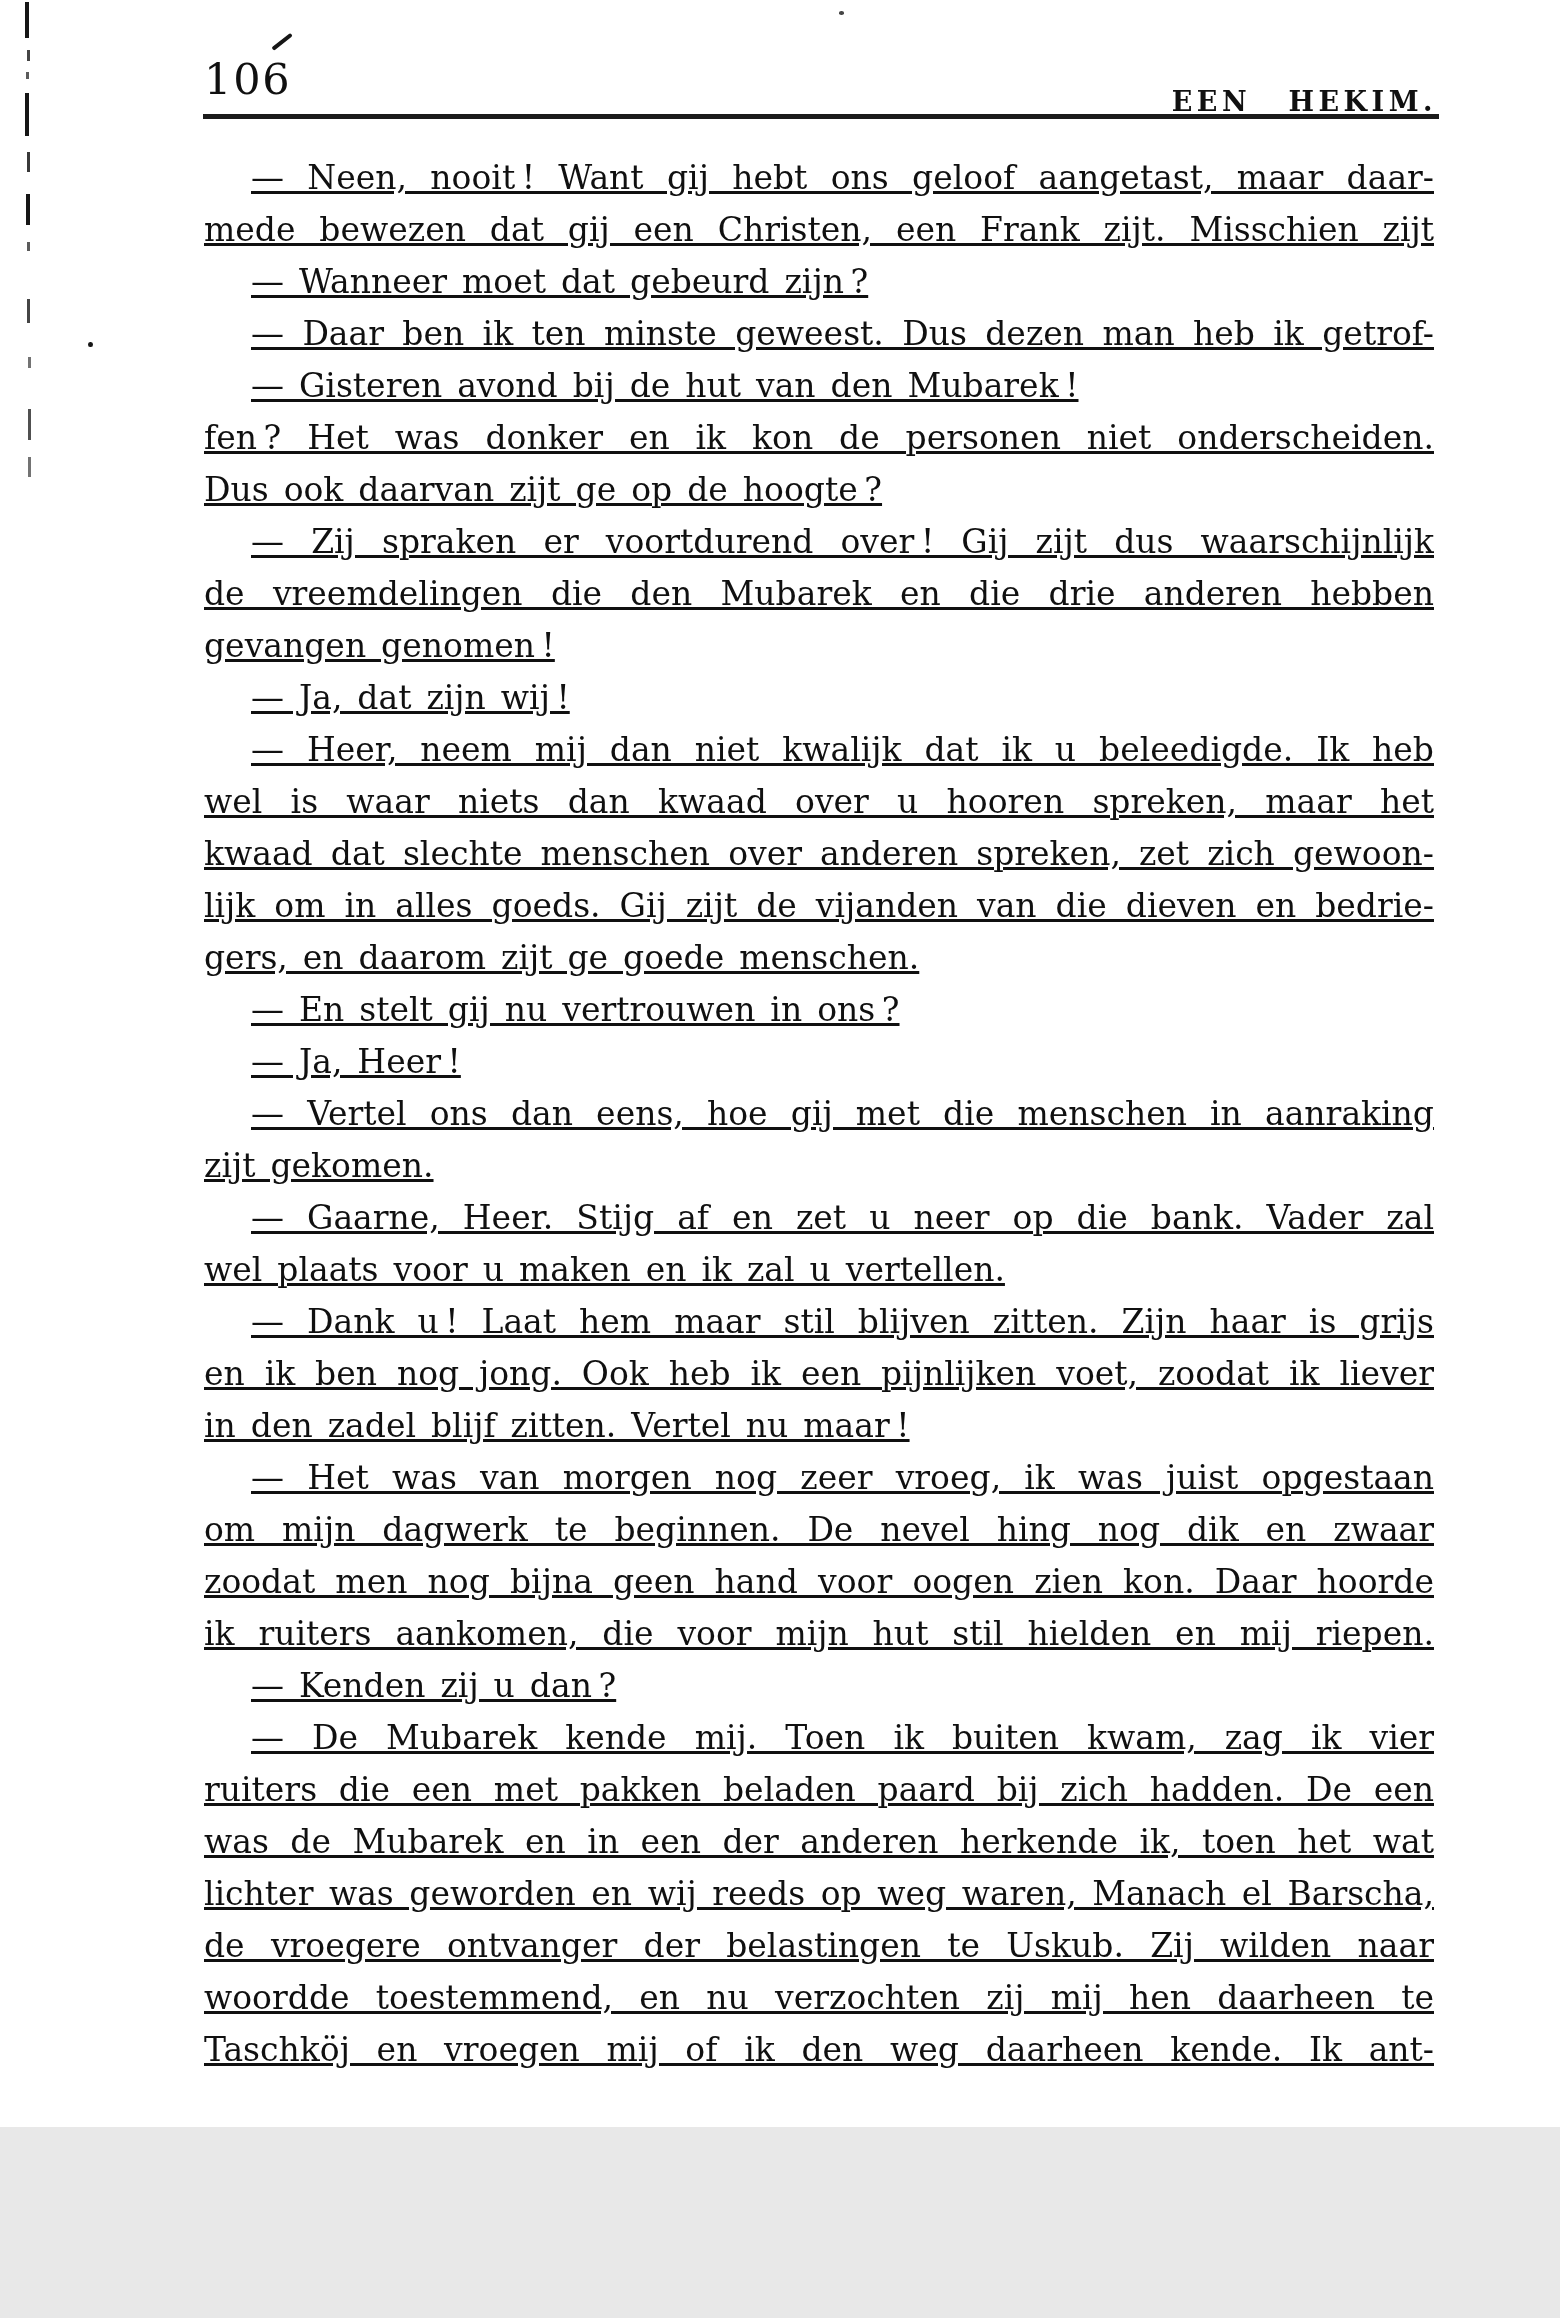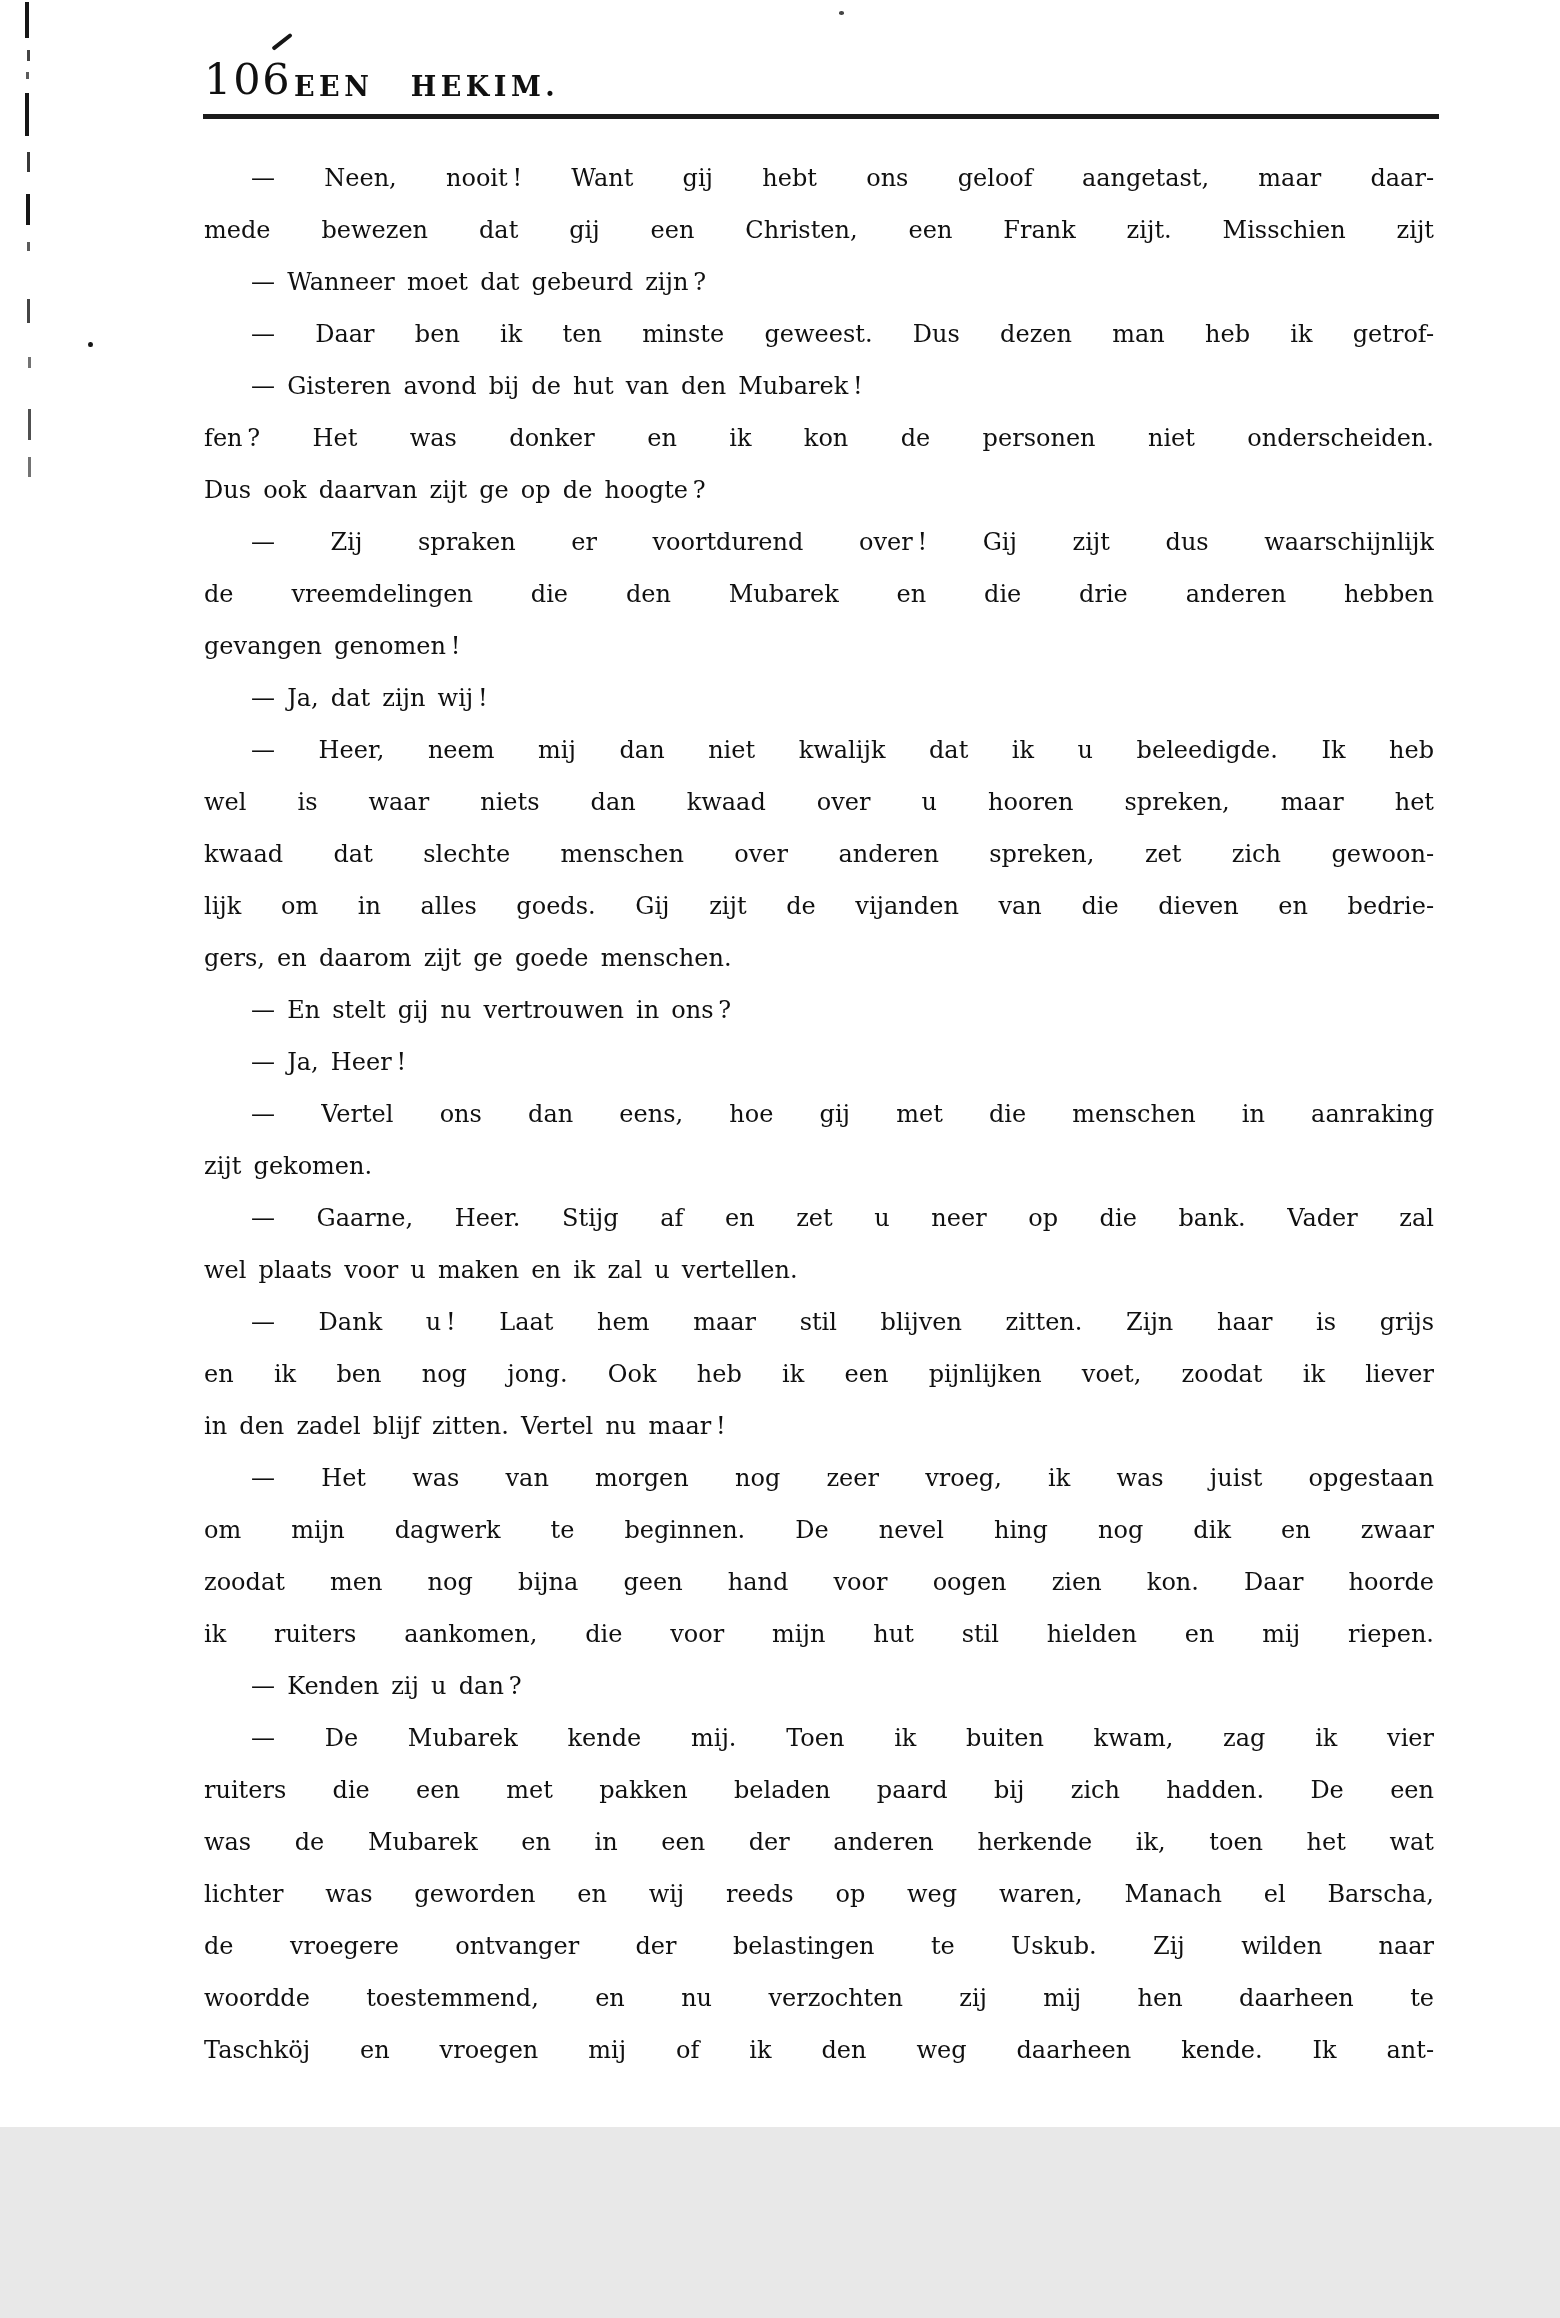--- a/index.html
+++ b/index.html
@@ -14,44 +14,45 @@
   }
   
   .pagenum{
     position:absolute;
     left:204px; top:54px;
     font-size:43px;
     letter-spacing:1.8px;
   }
   .running-title{
     position:absolute;
-    left:204px; top:71px;
+    left:204px; top:86px;
     width:1233px;
     padding-left:90px;
     box-sizing:border-box;
-    text-align:left;
+    text-align:right;
     font-size:27px;
     font-weight:bold;
     letter-spacing:4.5px;
     word-spacing:23.5px;
   }
   .rule{
     position:absolute;
     left:203px; top:114px;
     width:1236px; height:4.5px;
     background:#1b1b1b;
   }
   
   .text-block{
     position:absolute;
     left:204px; top:152px;
     width:1230px;
-    font-size:24px;
+    font-size:33px;
     line-height:52px;
     word-spacing:2.7px;
+    text-decoration:underline;
   }
   .line{height:52px; overflow:hidden;}
   .line.just{text-align:justify; text-align-last:justify;}
   .line.left{text-align:left; word-spacing:4.5px;}
   .line.ind{text-indent:47px;}
   
   .artifact{position:absolute; background:#161616;}
   .a1{left:25px; top:1.8px;   width:3.6px; height:36px;}
   .a2{left:27px; top:50px;  width:2.7px; height:11px; opacity:.8;}
   .a3{left:26px; top:72px;  width:2.7px; height:7.2px;  opacity:.7;}

